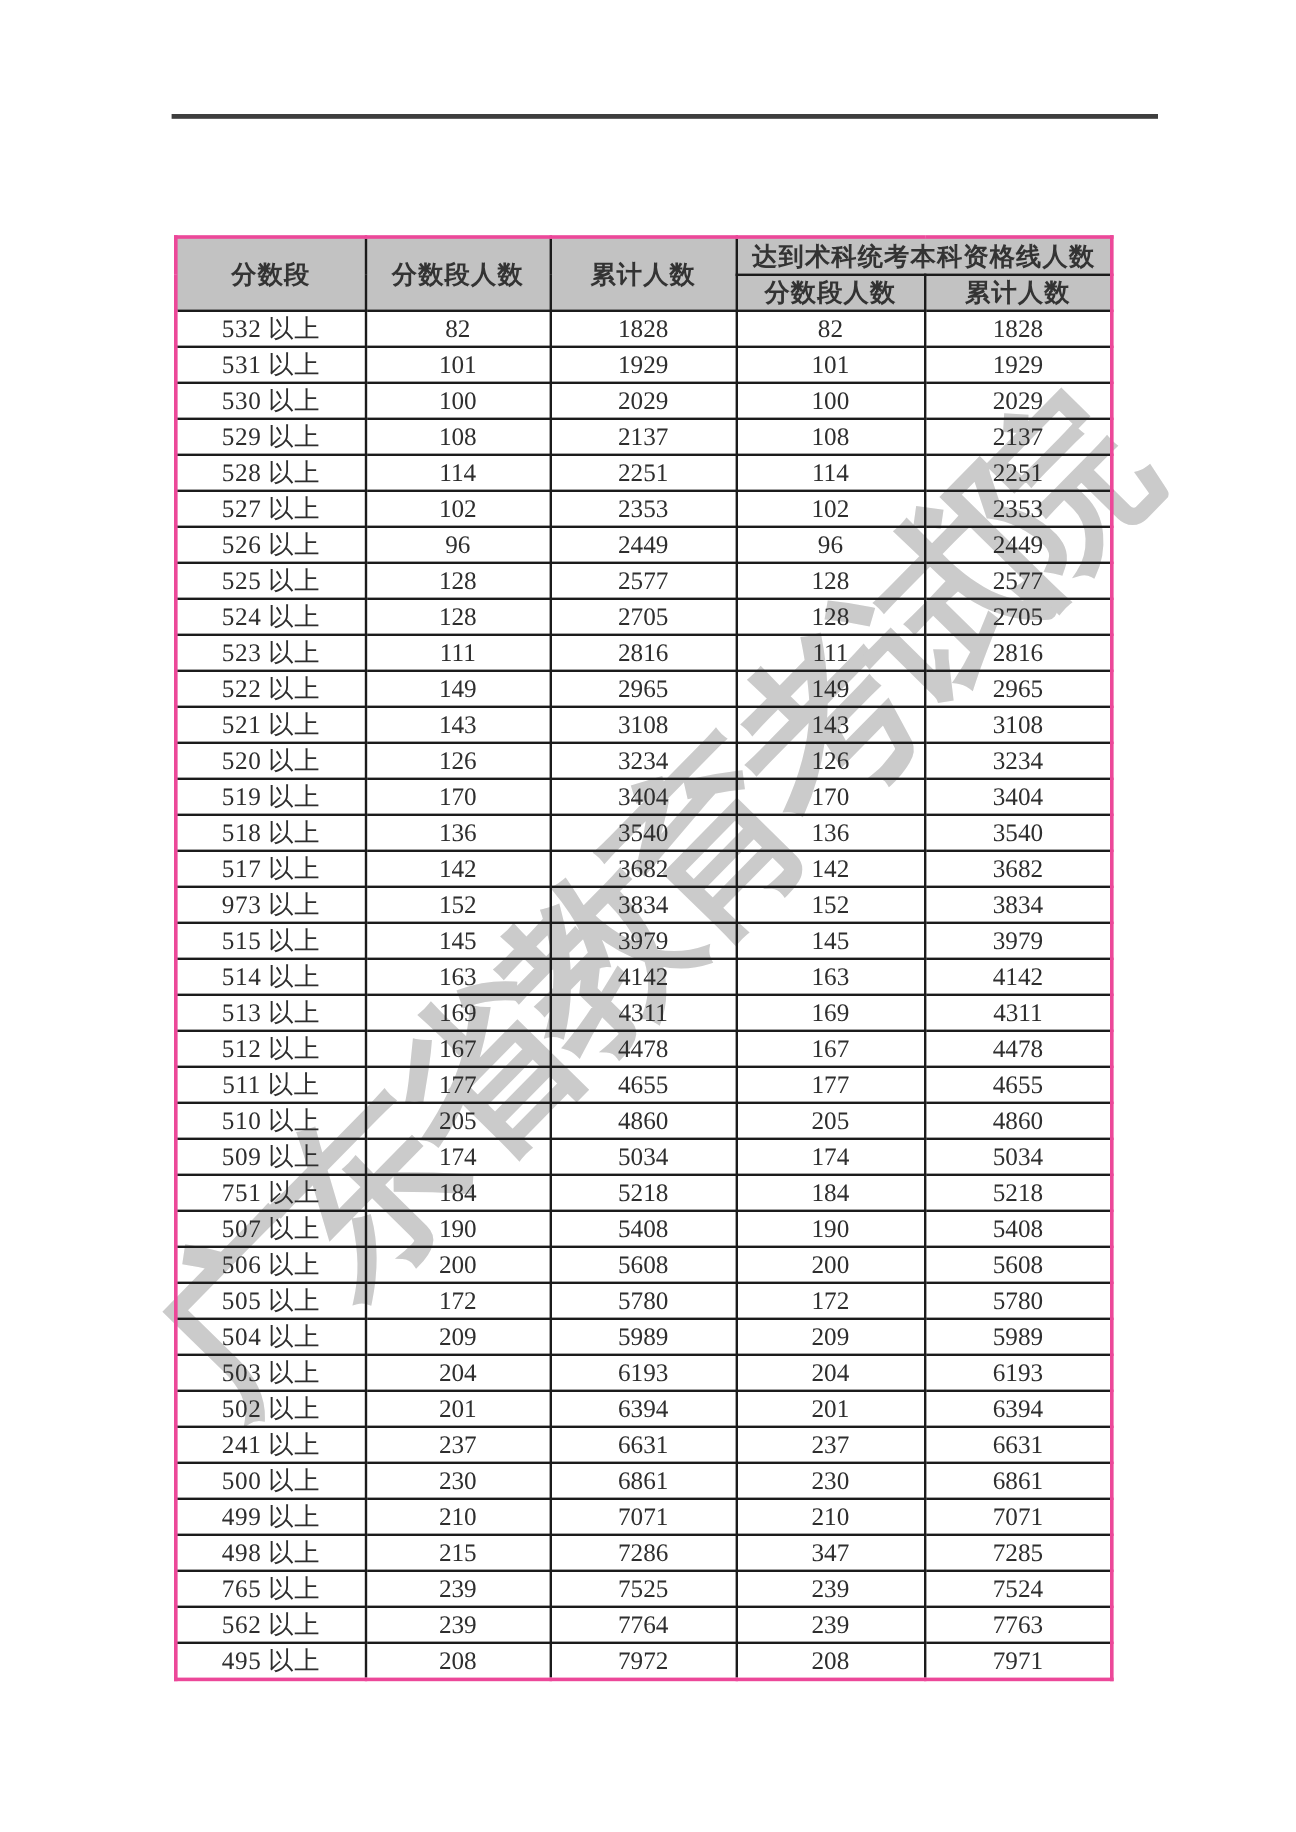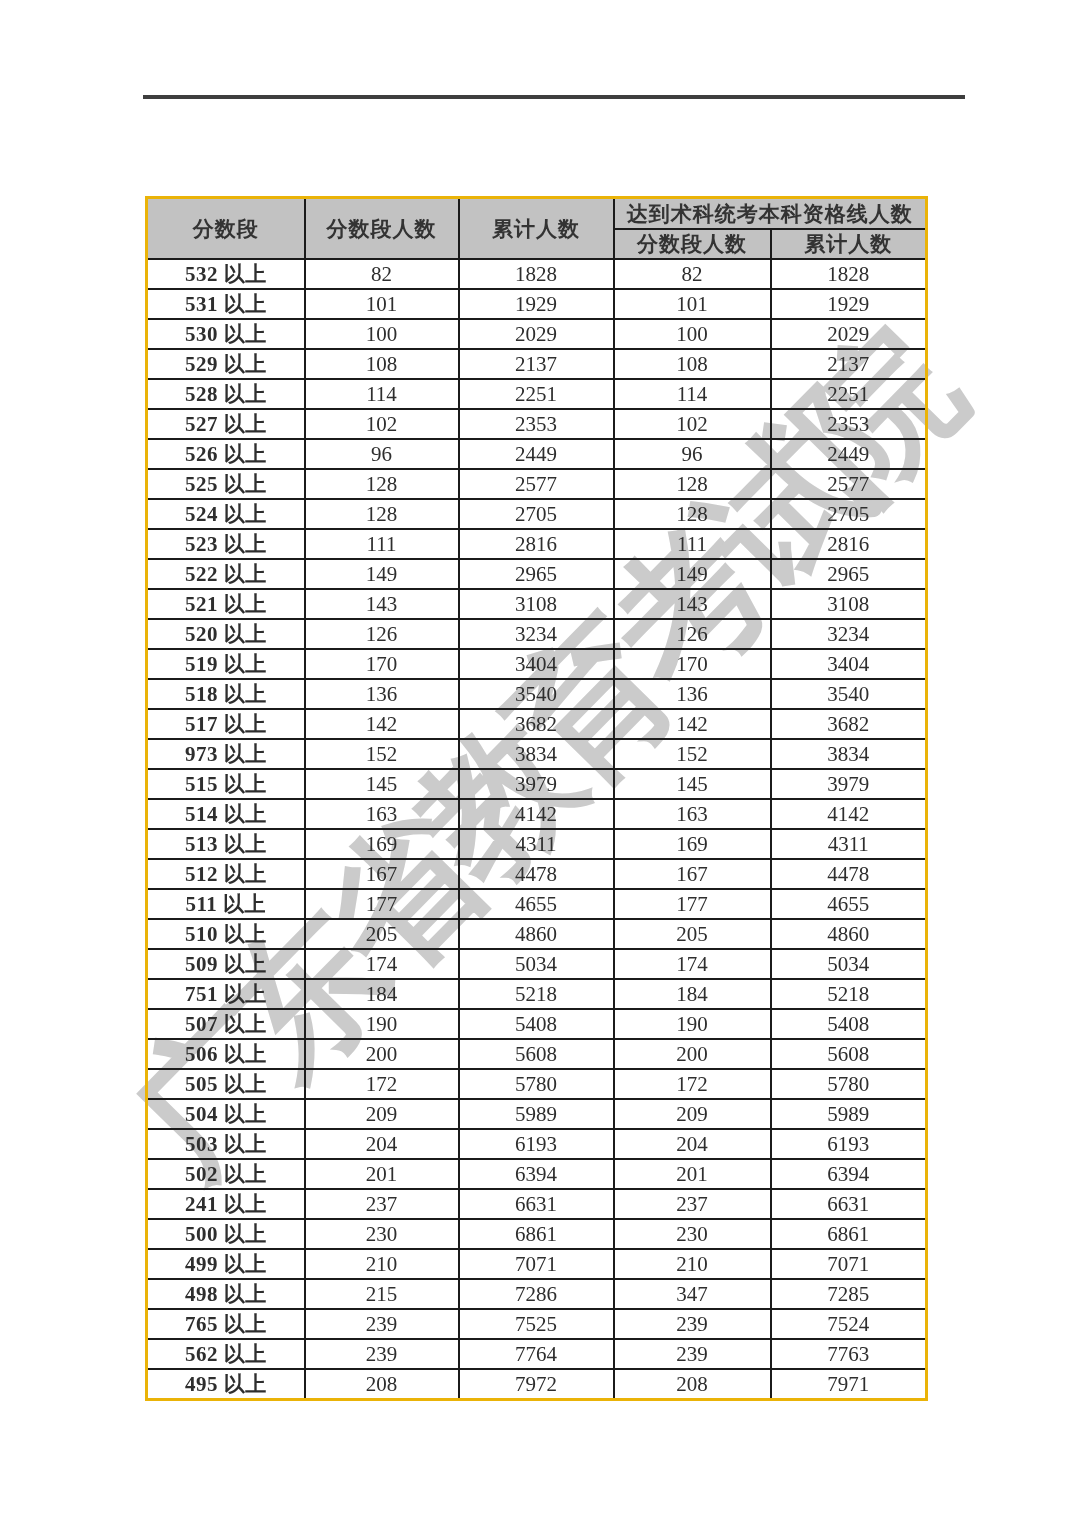--- a/index.html
+++ b/index.html
@@ -43,21 +43,21 @@
   table.score-table {
     position: absolute;
     left: 145px;
     top: 196px;
     width: 780px;
     z-index: 1;
     border-collapse: collapse;
     table-layout: fixed;
     text-align: center;
     color: #2e2e2e;
-    border: 3px solid #eab308;
+    border: 3px solid #ec4899;
   }
   table.score-table th,
   table.score-table td {
     border: 2px solid #1b1b1b;
     padding: 0;
     vertical-align: middle;
   }
   table.score-table thead th {
     background: #c2c2c2;
     font-weight: 700;
@@ -65,21 +65,21 @@
     color: #333333;
     letter-spacing: 1px;
   }
   table.score-table thead tr.hrow1 th { height: 29px; }
   table.score-table thead tr.hrow2 th { height: 25px; }
   table.score-table tbody td {
     height: 27.2px;
     font-size: 21px;
     background: transparent;
   }
-  table.score-table tbody td.score-col { letter-spacing: 0.5px; font-weight: bold; }
+  table.score-table tbody td.score-col { letter-spacing: 0.5px; }
 </style>
 </head>
 <body>
 
 <div class="page">
 
   <div class="top-rule"></div>
 
   <div class="watermark">广东省教育考试院</div>
 

